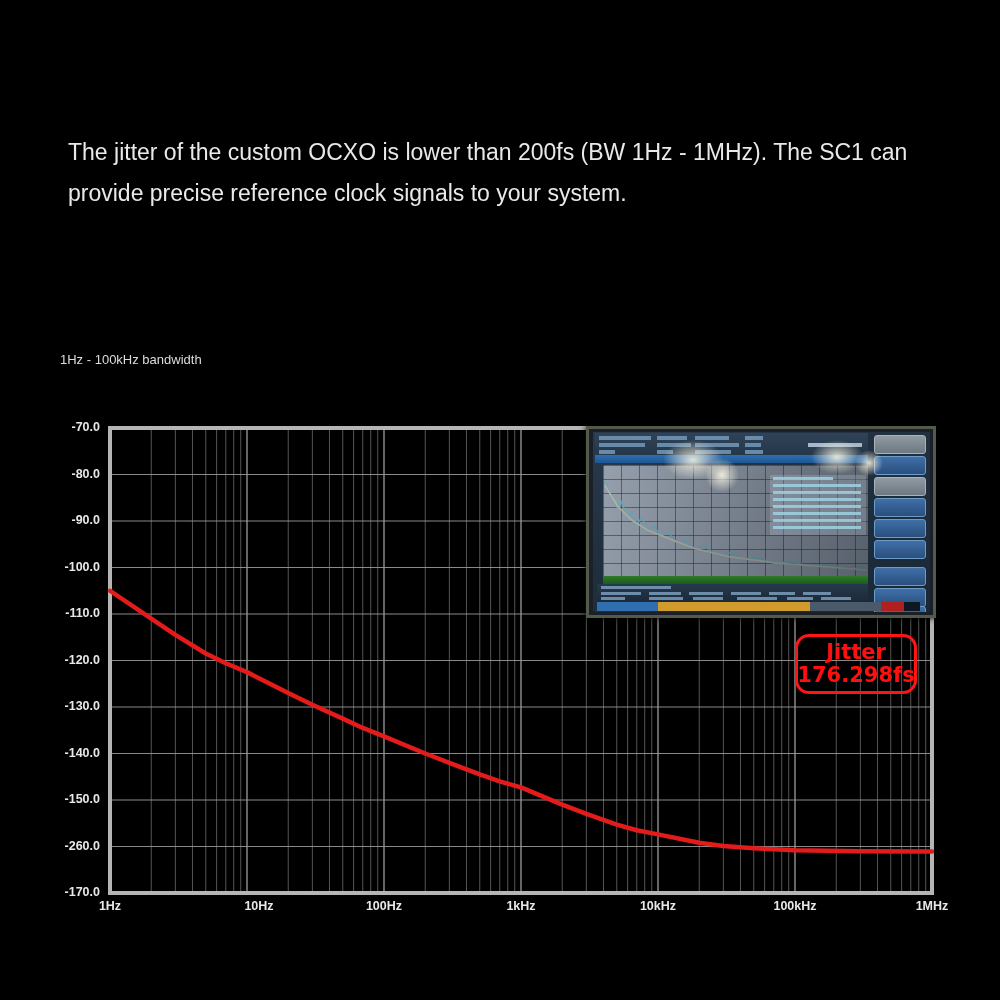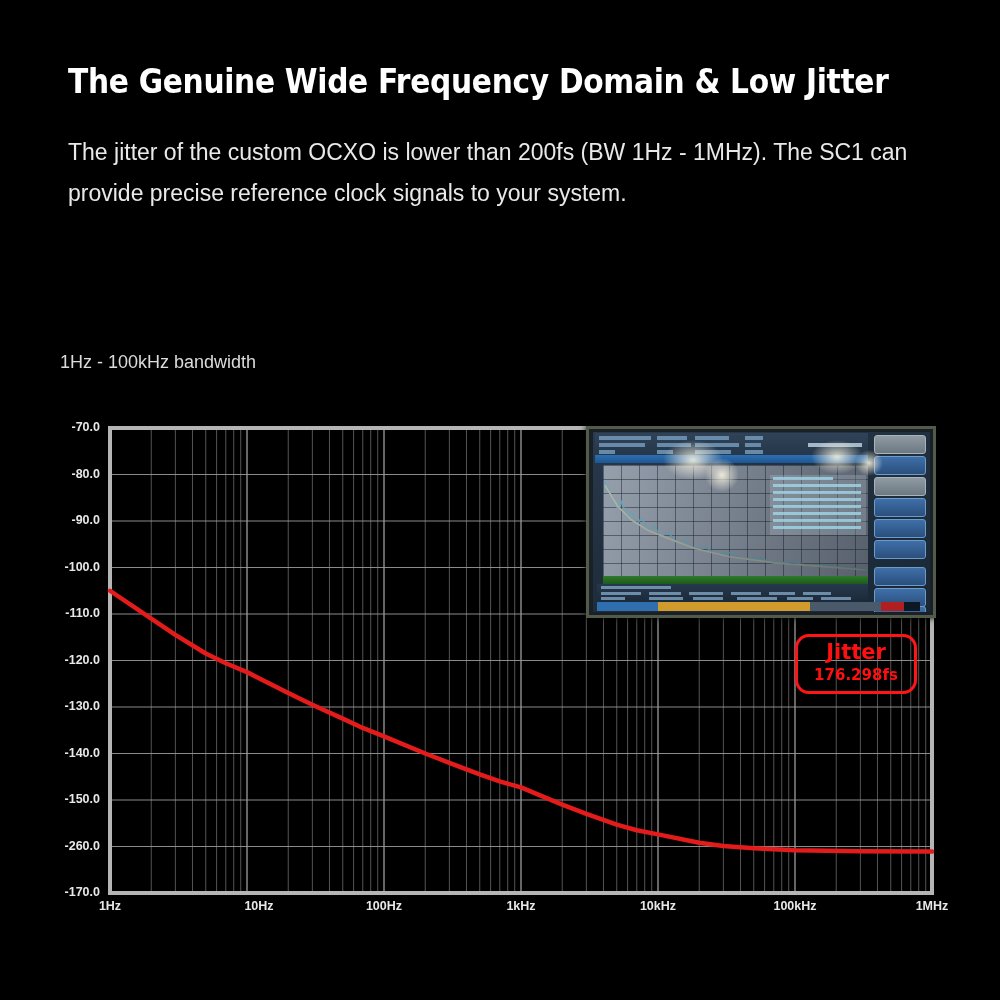--- a/index.html
+++ b/index.html
@@ -7,21 +7,21 @@
        font-family:"Liberation Sans",sans-serif;color:#fff;}
   .page{position:relative;width:1000px;height:1000px;background:#000;}
 
   .headline{position:absolute;left:68px;top:62px;width:880px;
     font-size:33px;font-weight:bold;letter-spacing:-0.3px;color:#ffffff;
     font-family:"DejaVu Sans Condensed","Liberation Sans",sans-serif;}
   .subcopy{position:absolute;left:68px;top:132px;width:890px;
     font-size:23px;line-height:41px;color:#e9e9e9;font-weight:300;}
 
   .plot-caption{position:absolute;left:60px;top:309px;font-size:22px;color:#e4e4e4;}
-  .plot-caption2{position:absolute;left:60px;top:352px;font-size:18px;color:#dcdcdc;}
+  .plot-caption2{position:absolute;left:60px;top:352px;font-size:13px;color:#dcdcdc;}
 
   .chart-title{position:absolute;left:0;top:398px;width:1000px;text-align:center;
     font-size:14px;color:#dcdcdc;font-weight:bold;letter-spacing:0.2px;}
 
   .chart-wrap{position:absolute;left:0;top:0;width:1000px;height:1000px;}
   .axis-label-y{position:absolute;font-size:12.5px;color:#e8e8e8;font-weight:bold;
     text-align:right;width:50px;}
   .axis-label-x{position:absolute;font-size:12.5px;color:#e8e8e8;font-weight:bold;
     text-align:center;width:70px;top:899px;}
 
@@ -61,29 +61,28 @@
   .ph-bb-b{position:absolute;left:19%;top:0;width:47%;height:100%;background:#d09a2c;}
   .ph-bb-c{position:absolute;left:66%;top:0;width:22%;height:100%;background:#4a5a6a;}
   .ph-bb-d{position:absolute;left:88%;top:0;width:7%;height:100%;background:#b02020;}
   .ph-glare{position:absolute;border-radius:50%;background:radial-gradient(closest-side,rgba(255,250,230,.85),rgba(255,245,220,0));}
 
   .jitter-box{position:absolute;left:795px;top:634px;width:122px;height:60px;
     border:3px solid #ff1515;border-radius:14px;box-sizing:border-box;
     display:flex;flex-direction:column;align-items:center;justify-content:center;}
   .jitter-l1{font-size:21px;font-weight:bold;color:#ff1010;line-height:22px;
     font-family:"DejaVu Sans",sans-serif;}
-  .jitter-l2{font-size:15px;font-weight:bold;color:#ff1010;line-height:24px;
+  .jitter-l2{font-size:21px;font-weight:bold;color:#ff1010;line-height:24px;
     font-family:"DejaVu Sans",sans-serif;}
 </style>
 </head>
 <body>
 
 <div class="page">
 
-  <div class="headline">The Genuine Wide Frequency Domain &amp; Low Jitter</div>
   <div class="subcopy">The jitter of the custom OCXO is lower than 200fs (BW 1Hz - 1MHz). The SC1 can provide precise reference clock signals to your system.</div>
 
   <div class="plot-caption2">1Hz - 100kHz bandwidth</div>
 
 
   <div class="chart-wrap">
     <svg id="chart-svg" width="1000" height="1000" style="position:absolute;left:0;top:0;">
         <rect x="110" y="428" width="822" height="465" fill="#000000"></rect>
         <line x1="151.24110940596543" y1="428" x2="151.24110940596543" y2="893" stroke="#9a9a9a" stroke-width="1" opacity="0.55"></line>
         <line x1="175.36561189659375" y1="428" x2="175.36561189659375" y2="893" stroke="#9a9a9a" stroke-width="1" opacity="0.55"></line>

